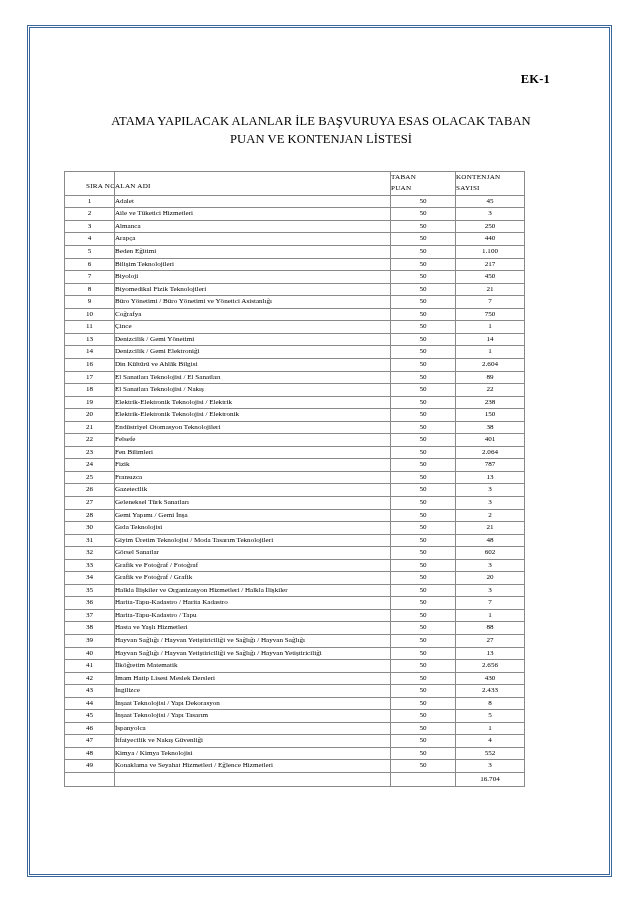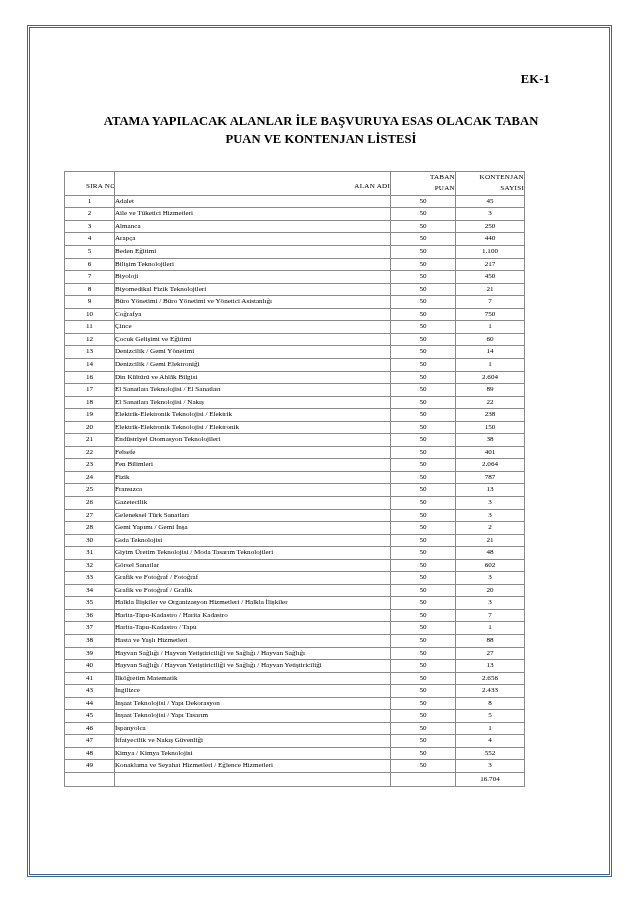--- a/index.html
+++ b/index.html
@@ -43,21 +43,21 @@
     text-align: right;
     font-weight: bold;
     font-size: 12.5px;
     letter-spacing: 0.2px;
     padding-right: 30px;
     margin-top: 22px;
   }
 
   #doc-title {
     text-align: center;
-    font-weight: bold;
+    font-weight: normal;
     font-size: 12.6px;
     line-height: 1.42;
     margin: 26px 8px 0 10px;
     letter-spacing: 0.05px;
   }
 
   
   #table-wrap {
     margin-top: 22px;
     padding-left: 4px;
@@ -82,21 +82,21 @@
     font-weight: normal;
   }
 
   
   col.c-no      { width: 50px; }
   col.c-name    { width: 276px; }
   col.c-score   { width: 65px; }
   col.c-quota   { width: 69px; }
 
   thead th {
-    text-align: right;
+    text-align: left;
     height: 28px;
     line-height: 1.28;
     white-space: normal;
     font-size: 7.1px;
     letter-spacing: 0.25px;
     padding: 0 2px;
   }
 
   thead th.h-no { vertical-align: bottom; padding-bottom: 2px; padding-left: 21px; }
   thead th.h-name { vertical-align: bottom; padding-bottom: 2px; }
@@ -206,26 +206,20 @@
             <td class="cell-score">50</td>
             <td class="cell-quota">750</td>
           </tr>
           <tr>
             <td class="cell-no">11</td>
             <td class="cell-name">Çince</td>
             <td class="cell-score">50</td>
             <td class="cell-quota">1</td>
           </tr>
           <tr>
-            <td class="cell-no">12</td>
-            <td class="cell-name">Çocuk Gelişimi ve Eğitimi</td>
-            <td class="cell-score">50</td>
-            <td class="cell-quota">60</td>
-          </tr>
-          <tr>
             <td class="cell-no">13</td>
             <td class="cell-name">Denizcilik / Gemi Yönetimi</td>
             <td class="cell-score">50</td>
             <td class="cell-quota">14</td>
           </tr>
           <tr>
             <td class="cell-no">14</td>
             <td class="cell-name">Denizcilik / Gemi Elektroniği</td>
             <td class="cell-score">50</td>
             <td class="cell-quota">1</td>
@@ -372,20 +366,26 @@
             <td class="cell-no">40</td>
             <td class="cell-name">Hayvan Sağlığı / Hayvan Yetiştiriciliği ve Sağlığı / Hayvan Yetiştiriciliği</td>
             <td class="cell-score">50</td>
             <td class="cell-quota">13</td>
           </tr>
           <tr>
             <td class="cell-no">41</td>
             <td class="cell-name">İlköğretim Matematik</td>
             <td class="cell-score">50</td>
             <td class="cell-quota">2.656</td>
+          </tr>
+          <tr>
+            <td class="cell-no">42</td>
+            <td class="cell-name">İmam Hatip Lisesi Meslek Dersleri</td>
+            <td class="cell-score">50</td>
+            <td class="cell-quota">430</td>
           </tr>
           <tr>
             <td class="cell-no">43</td>
             <td class="cell-name">İngilizce</td>
             <td class="cell-score">50</td>
             <td class="cell-quota">2.433</td>
           </tr>
           <tr>
             <td class="cell-no">44</td>
             <td class="cell-name">İnşaat Teknolojisi / Yapı Dekorasyon</td>

